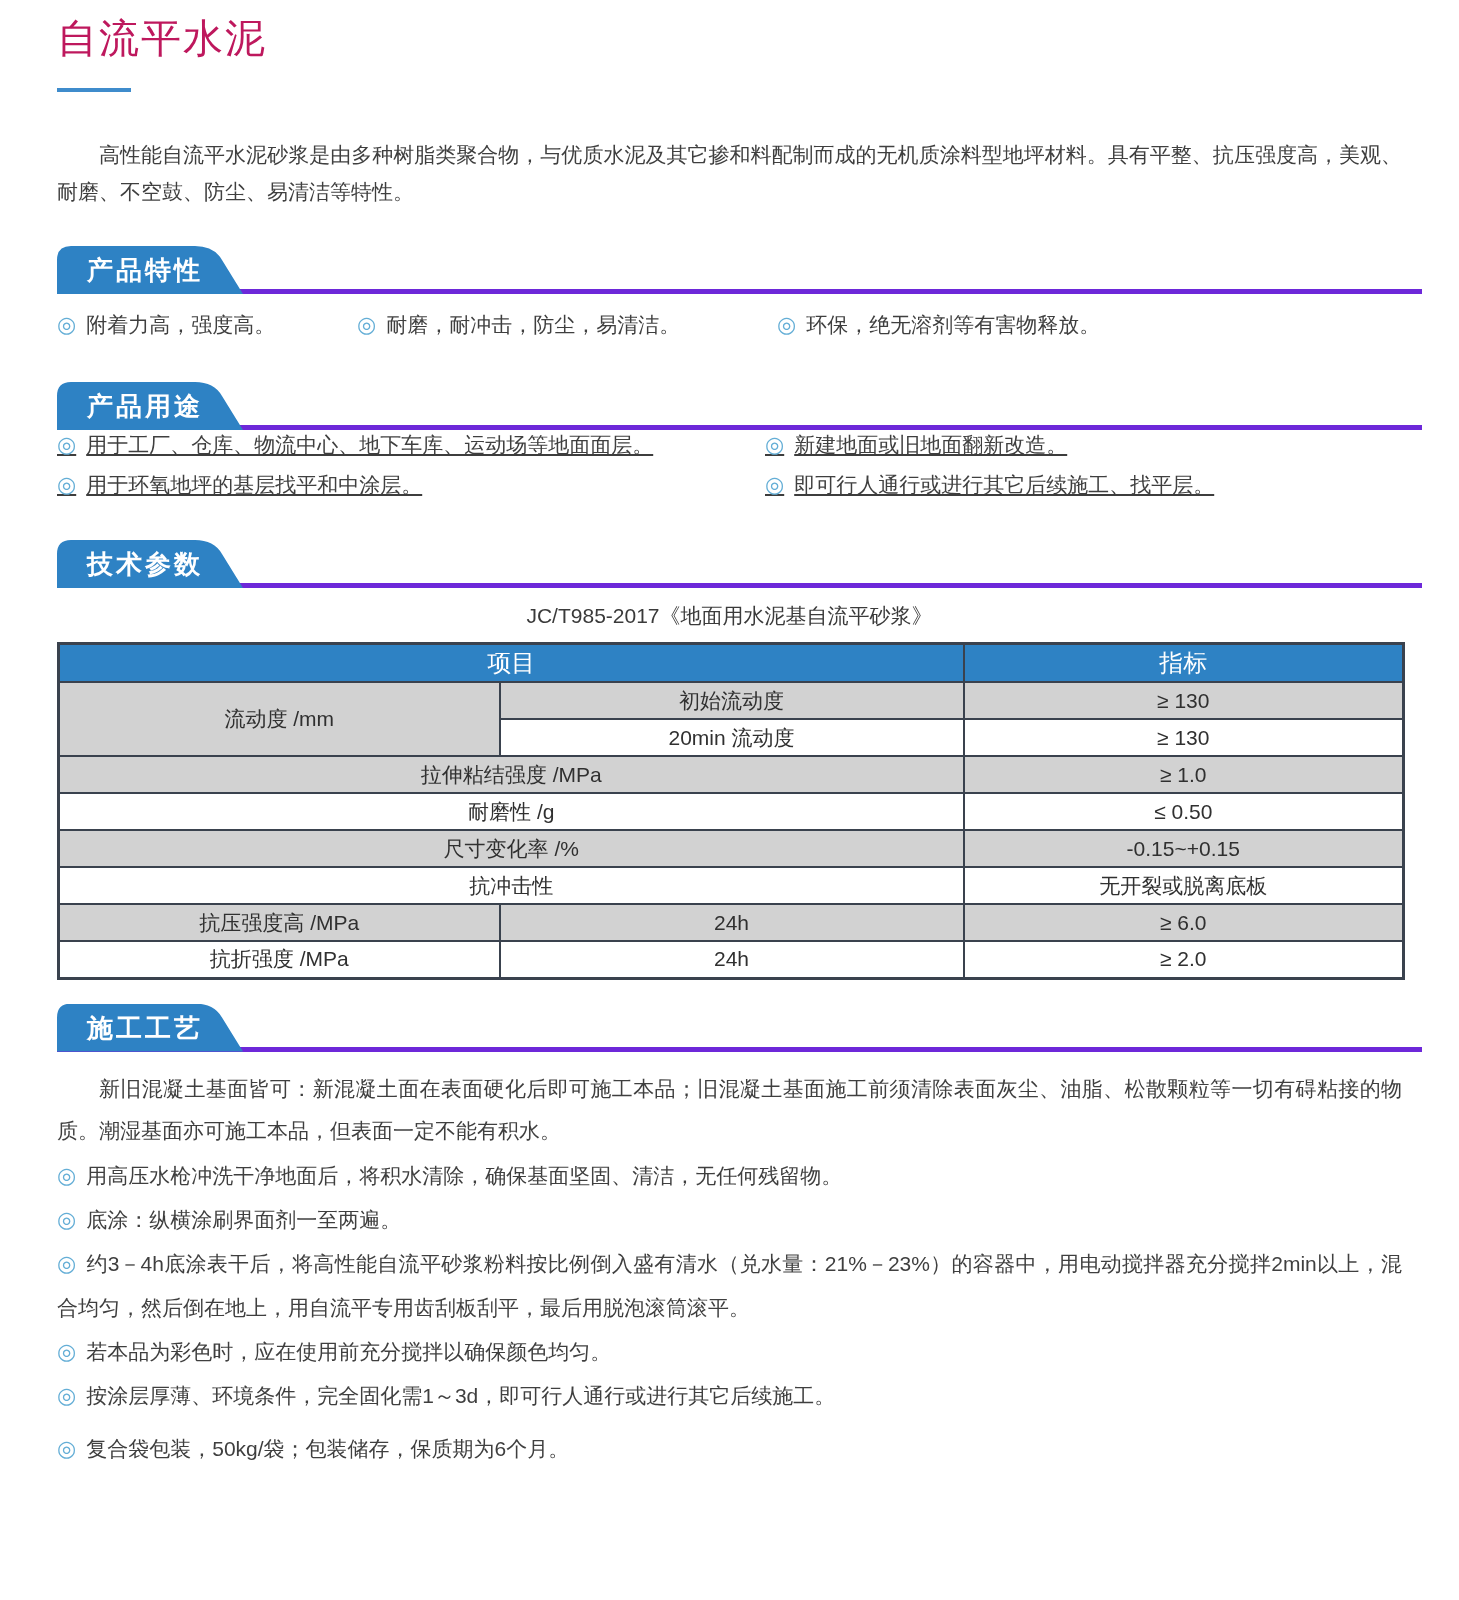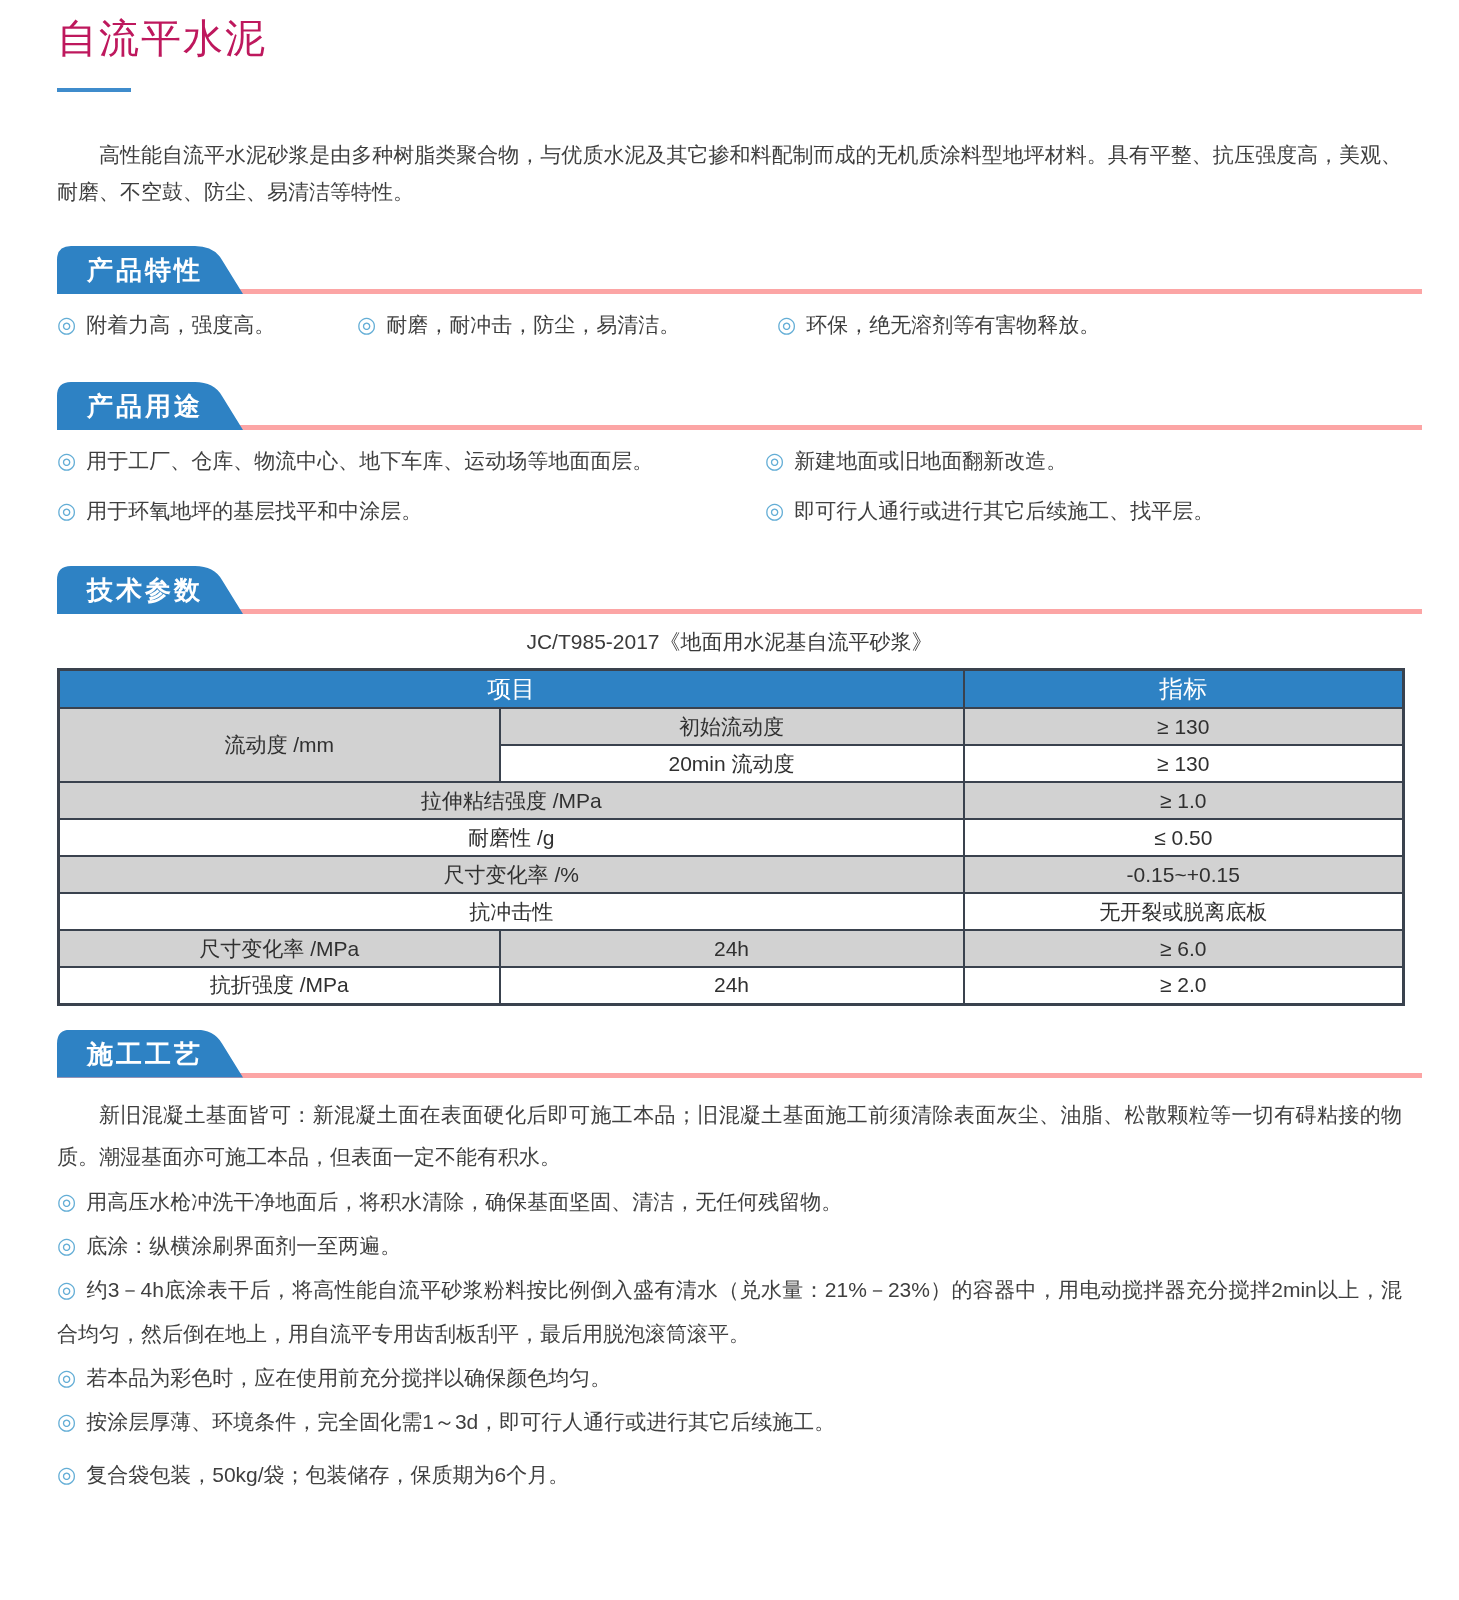--- a/index.html
+++ b/index.html
@@ -21,21 +21,21 @@
 
   
   .intro {
     margin-top: 44px; font-size: 21px; line-height: 37px;
     text-indent: 2em; text-align: justify; color: #3f3f3f;
   }
 
   
   .section-head {
     position: relative; height: 46px;
-    border-bottom: 5px solid #fca5a5;
+    border-bottom: 5px solid #6d28d9;
     margin-right: -20px;
   }
   .section-head .banner {
     position: absolute; left: 0; bottom: -5px;
     width: 186px; height: 48px;
     background: #2e82c4;
     clip-path: path("M14 0 H138 Q157 0 165 14 L186 48 H0 V14 Q0 0 14 0 Z");
     color: #ffffff; font-size: 26px; font-weight: bold;
     line-height: 48px; padding-left: 30px; letter-spacing: 3px;
   }
@@ -48,21 +48,21 @@
   
   .bullet { font-size: 21px; line-height: 30px; color: #3f3f3f; }
   .bullet .dot { color: #64aed6; font-size: 22px; margin-right: 10px; }
 
   .feature-list { display: flex; margin-top: 16px; }
   .feature-list .bullet:nth-child(1) { width: 300px; }
   .feature-list .bullet:nth-child(2) { width: 420px; }
 
   .uses-grid {
     display: grid; grid-template-columns: 708px 1fr;
-    margin-top: 16px; row-gap: 20px;
+    row-gap: 10px; text-decoration: underline;
   }
 
   
   .table-caption { text-align: center; font-size: 21px; color: #3a3a3a; margin-top: 14px; }
   table.tech {
     width: 1345px; margin-top: 12px;
     border-collapse: collapse; table-layout: fixed;
     font-size: 21px; color: #303030;
   }
   table.tech col.c1 { width: 441px; }
@@ -153,21 +153,21 @@
       </tr>
       <tr class="shade">
         <td colspan="2">尺寸变化率 /%</td>
         <td>-0.15~+0.15</td>
       </tr>
       <tr>
         <td colspan="2">抗冲击性</td>
         <td>无开裂或脱离底板</td>
       </tr>
       <tr class="shade">
-        <td>尺寸变化率 /MPa</td>
+        <td>抗压强度高 /MPa</td>
         <td>24h</td>
         <td>≥ 6.0</td>
       </tr>
       <tr>
         <td>抗折强度 /MPa</td>
         <td>24h</td>
         <td>≥ 2.0</td>
       </tr>
     </tbody>
   </table>

